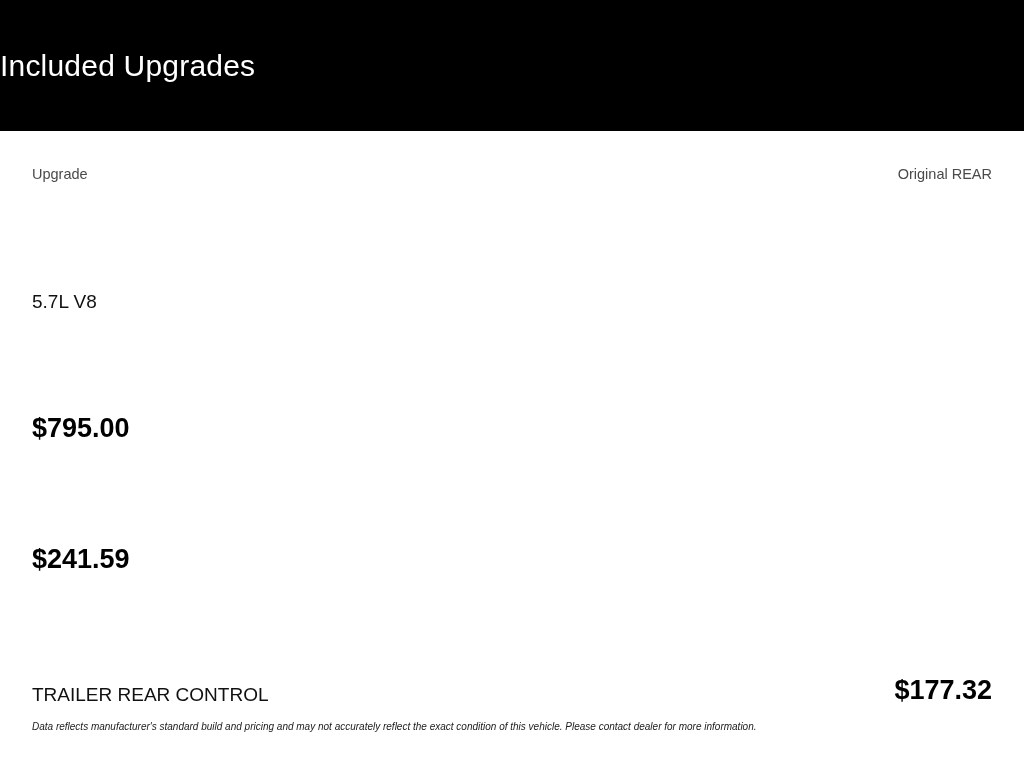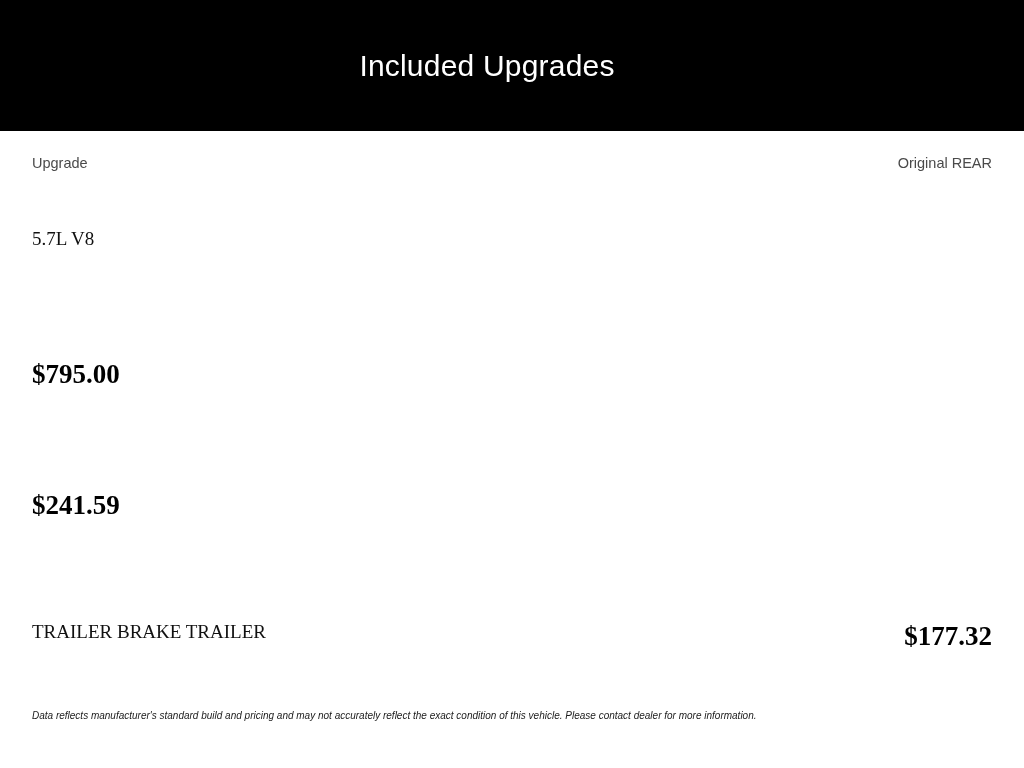--- a/index.html
+++ b/index.html
@@ -21,21 +21,21 @@
     flex-direction: column;
     background: #ffffff;
   }
 
   
   .header {
     height: 131px;
     background: #000000;
     display: flex;
     align-items: center;
-    justify-content: center;
+    justify-content: flex-start;
     box-sizing: border-box;
     padding-right: 50px;
     flex: 0 0 auto;
   }
   .header-title {
     color: #ffffff;
     font-size: 30px;
     font-weight: 400;
     letter-spacing: 0.2px;
     line-height: 1.1;
@@ -47,41 +47,40 @@
     box-sizing: border-box;
     padding: 0 32px;
     display: flex;
     flex-direction: column;
   }
 
   .col-head {
     display: flex;
     align-items: baseline;
     justify-content: space-between;
-    padding-top: 24px;
+    padding-top: 35px;
   }
   .col-head .col-left,
   .col-head .col-right {
     font-size: 14.5px;
     color: #4a4a4a;
     font-weight: 400;
   }
 
   .rows {
     display: flex;
     flex-direction: column;
   }
   .row {
     display: flex;
-    align-items: flex-start;
+    align-items: flex-end;
     justify-content: space-between;
     height: 131px;
     box-sizing: border-box;
     padding-top: 58px;
-    font-family: Liberation Serif, serif;
   }
   .row-name {
     font-size: 19px;
     font-weight: 400;
     color: #111111;
     line-height: 1.1;
   }
   .row-price {
     font-size: 27px;
     font-weight: 700;
@@ -125,21 +124,21 @@
 
       <div class="row">
         <div class="row-price">$795.00</div>
       </div>
 
       <div class="row">
         <div class="row-price">$241.59</div>
       </div>
 
       <div class="row">
-        <div class="row-name">TRAILER BRAKE TRAILER</div>
+        <div class="row-name">TRAILER REAR CONTROL</div>
         <div class="row-price">$177.32</div>
       </div>
 
     </div>
 
     <div class="disclaimer">Data reflects manufacturer's standard build and pricing and may not accurately reflect the exact condition of this vehicle. Please contact dealer for more information.</div>
 
     <div class="spacer"></div>
 
   </div>

